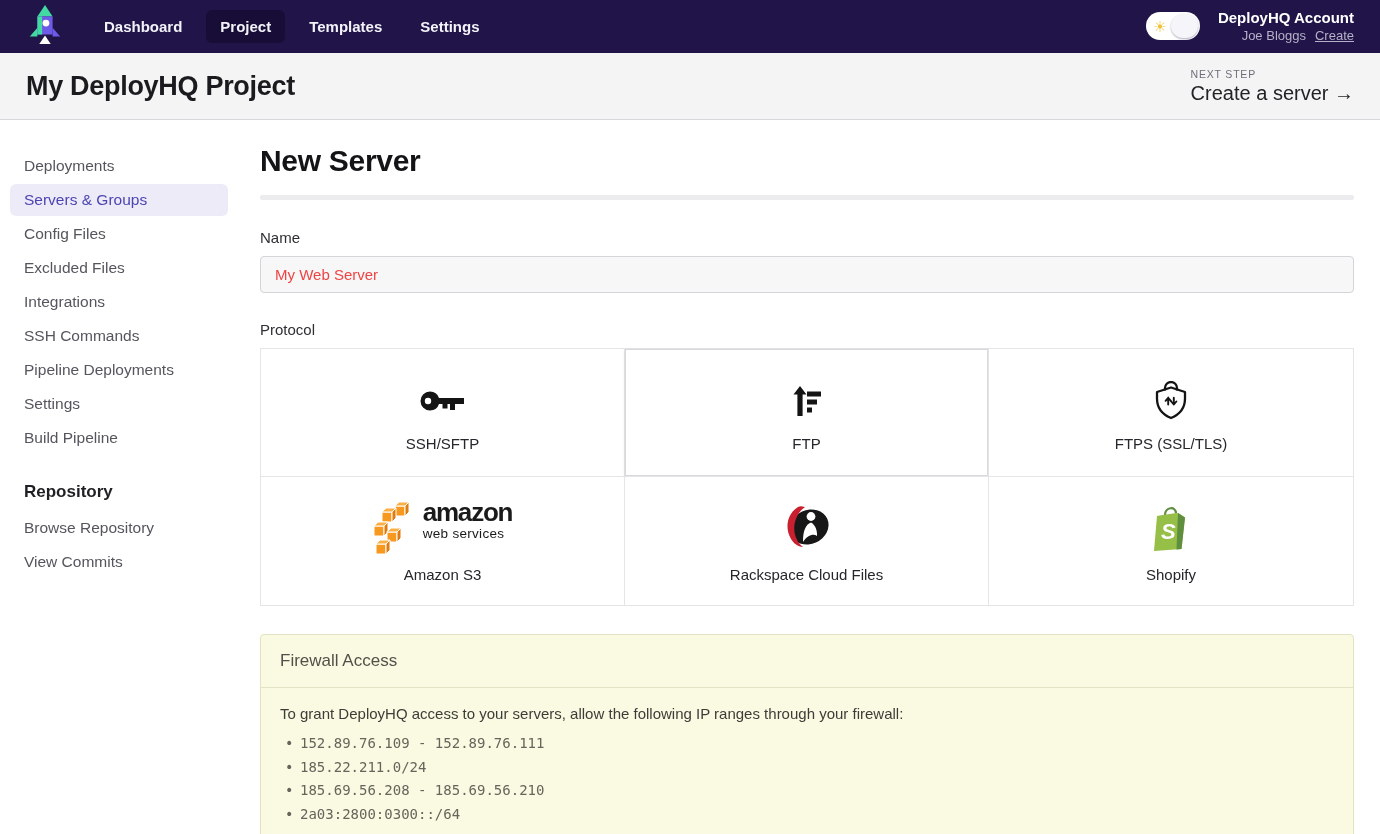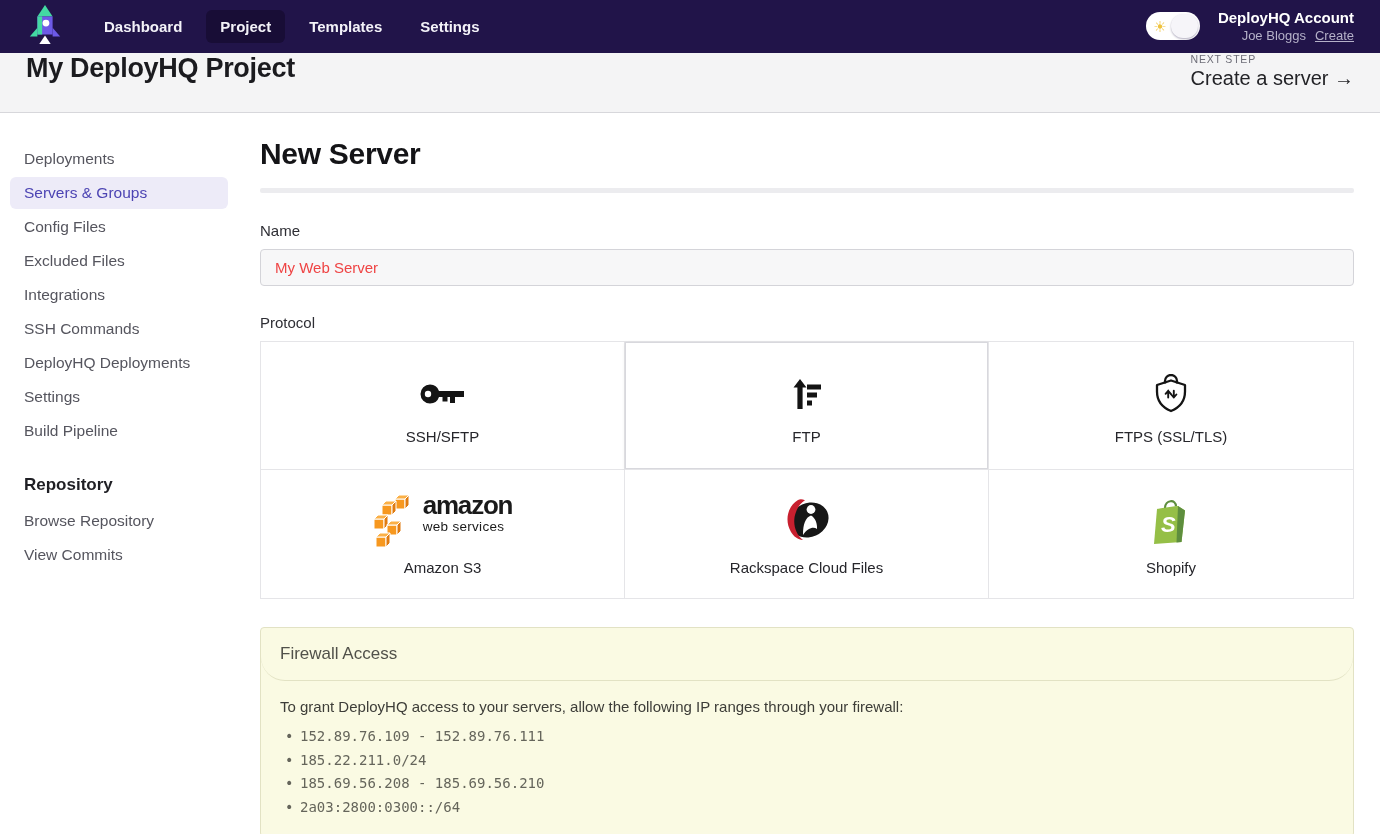--- a/index.html
+++ b/index.html
@@ -19,22 +19,22 @@
   .toggle .sun { position:absolute; left:3px; top:3px; width:22px; height:22px; border-radius:50%;
     display:flex; align-items:center; justify-content:center; color:#efc33f; font-size:15px; line-height:1; }
   .toggle .knob { position:absolute; right:2px; top:2px; width:27px; height:24px; border-radius:12px;
     background:#f6f5f9; box-shadow:0 1px 2px rgba(30,18,70,.35); }
   .account { text-align:right; line-height:1.3; }
   .account-title { color:#ffffff; font-weight:700; font-size:15px; }
   .account-sub { color:#b5b1c8; font-size:13px; }
   .account-sub .logout { text-decoration:underline; cursor:pointer; margin-left:9px; color:#b5b1c8; }
 
   
-  .page-header { height:60px; background:#f4f4f5; border-bottom:1px solid #d7d7db;
-    display:flex; align-items:flex-start; justify-content:space-between; padding:0 26px; }
+  .page-header { height:67px; background:#f4f4f5; border-bottom:1px solid #d7d7db;
+    display:flex; align-items:center; justify-content:space-between; padding:0 26px; }
   .project-title { font-size:27px; font-weight:700; color:#1b1b1f; letter-spacing:-.3px; }
   .next-step { text-align:left; }
   .next-step .eyebrow { font-size:10.5px; letter-spacing:.8px; color:#6e6e78; font-weight:500; }
   .next-step .action { font-size:20px; color:#232327; margin-top:2px; cursor:pointer; }
 
   
   .layout { display:flex; height:704px; }
   .sidebar { width:244px; flex:0 0 244px; padding-top:30px; }
   .side-list { padding:0 16px 0 10px; }
   .side-item { font-size:15.5px; color:#55555e; padding:7px 14px; border-radius:6px;
@@ -62,21 +62,21 @@
   .proto-icon { height:56px; display:flex; align-items:center; justify-content:center; }
   .proto-label { font-size:15px; color:#26262b; margin-top:6px; }
   .aws-wrap { display:flex; align-items:flex-start; gap:6px; }
   .aws-text { line-height:.82; }
   .aws-amazon { font-weight:700; font-size:26px; color:#1a1a1a; letter-spacing:-1.2px; }
   .aws-websvcs { font-size:13.5px; color:#1a1a1a; letter-spacing:.3px; margin-top:5px; }
 
   
   .firewall { background:#fafae3; border:1px solid #e2e2c4; border-radius:4px; }
   .firewall-header { padding:16px 19px; border-bottom:1px solid #e2e2c4;
-    font-size:17px; color:#51514a;border-radius:24px; }
+    font-size:17px; color:#51514a; }
   .firewall-body { padding:17px 19px; }
   .firewall-desc { font-size:15px; color:#3d3d38; margin-bottom:10px; }
   .ip-list { list-style:none; }
   .ip-list li { font-family:"DejaVu Sans Mono", monospace; font-size:14px; color:#65655b;
     line-height:23.5px; padding-left:20px; position:relative; }
   .ip-list li::before { content:"•"; position:absolute; left:5px; color:#65655b; }
 </style>
 </head>
 <body>
 
@@ -125,21 +125,21 @@
 <div class="layout">
 
   <div class="sidebar">
     <div class="side-list">
       <div class="side-item">Deployments</div>
       <div class="side-item active">Servers &amp; Groups</div>
       <div class="side-item">Config Files</div>
       <div class="side-item">Excluded Files</div>
       <div class="side-item">Integrations</div>
       <div class="side-item">SSH Commands</div>
-      <div class="side-item">DeployHQ Deployments</div>
+      <div class="side-item">Pipeline Deployments</div>
       <div class="side-item">Settings</div>
       <div class="side-item">Build Pipeline</div>
     </div>
     <div class="repo-heading">Repository</div>
     <div class="side-list">
       <div class="side-item">Browse Repository</div>
       <div class="side-item">View Commits</div>
     </div>
   </div>
 

